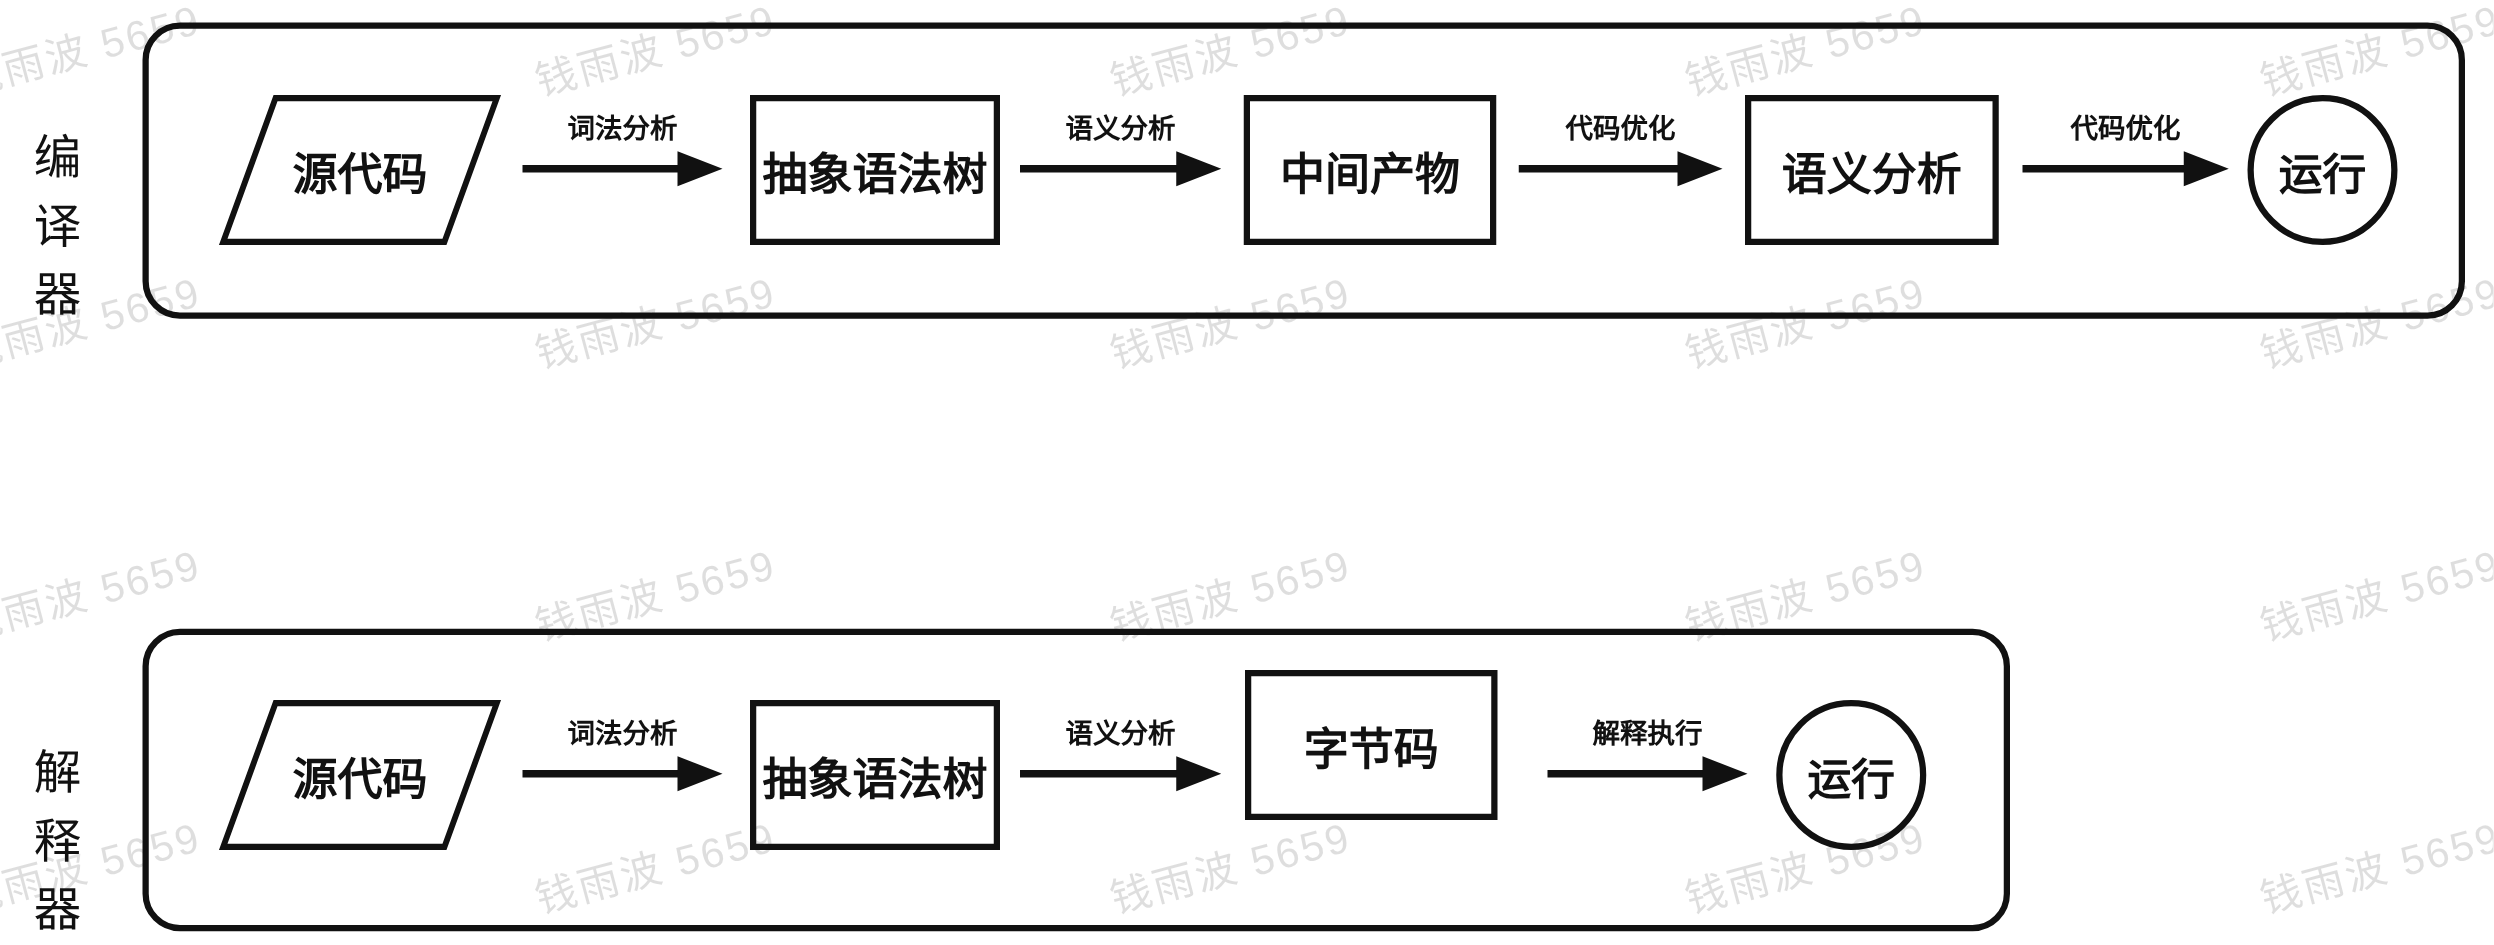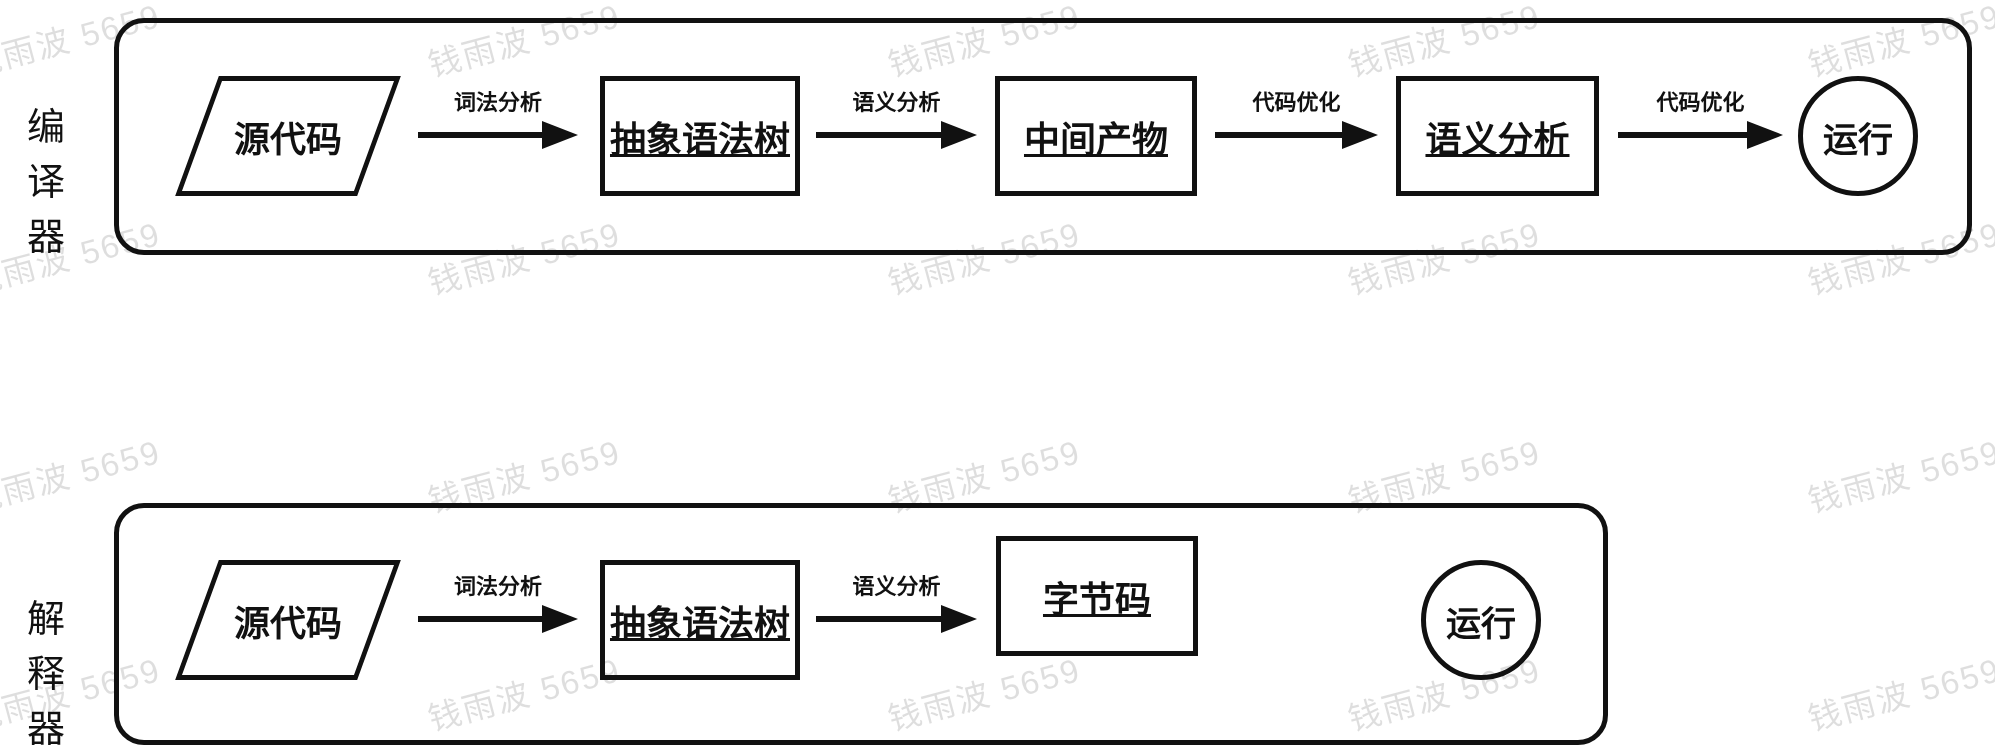--- a/index.html
+++ b/index.html
@@ -54,21 +54,20 @@
     width: 202px;
     height: 120px;
     border: 5px solid #111111;
     display: flex;
     align-items: center;
     justify-content: center;
     font-size: 36px;
     font-weight: bold;
     white-space: nowrap;
     z-index: 3;
-    text-decoration: underline;
   }
   .node-circle {
     position: absolute;
     width: 120px;
     height: 120px;
     border: 5px solid #111111;
     border-radius: 50%;
     display: flex;
     align-items: center;
     justify-content: center;
@@ -230,17 +229,22 @@
   <div class="node-box" style="left:600px; top:560px; width:200px">抽象语法树</div>
 
   <div class="edge" style="left:816px; top:550px; width:161px">
     <div class="edge-label">语义分析</div>
     <div class="edge-line"></div>
     <div class="edge-head"></div>
   </div>
 
   <div class="node-box" style="left:996px; top:536px">字节码</div>
 
+  <div class="edge" style="left:1238px; top:550px; width:160px">
+    <div class="edge-label">解释执行</div>
+    <div class="edge-line"></div>
+    <div class="edge-head"></div>
+  </div>
 
   <div class="node-circle" style="left:1421px; top:560px">运行</div>
 
 
 </div>
 
 </body></html>

